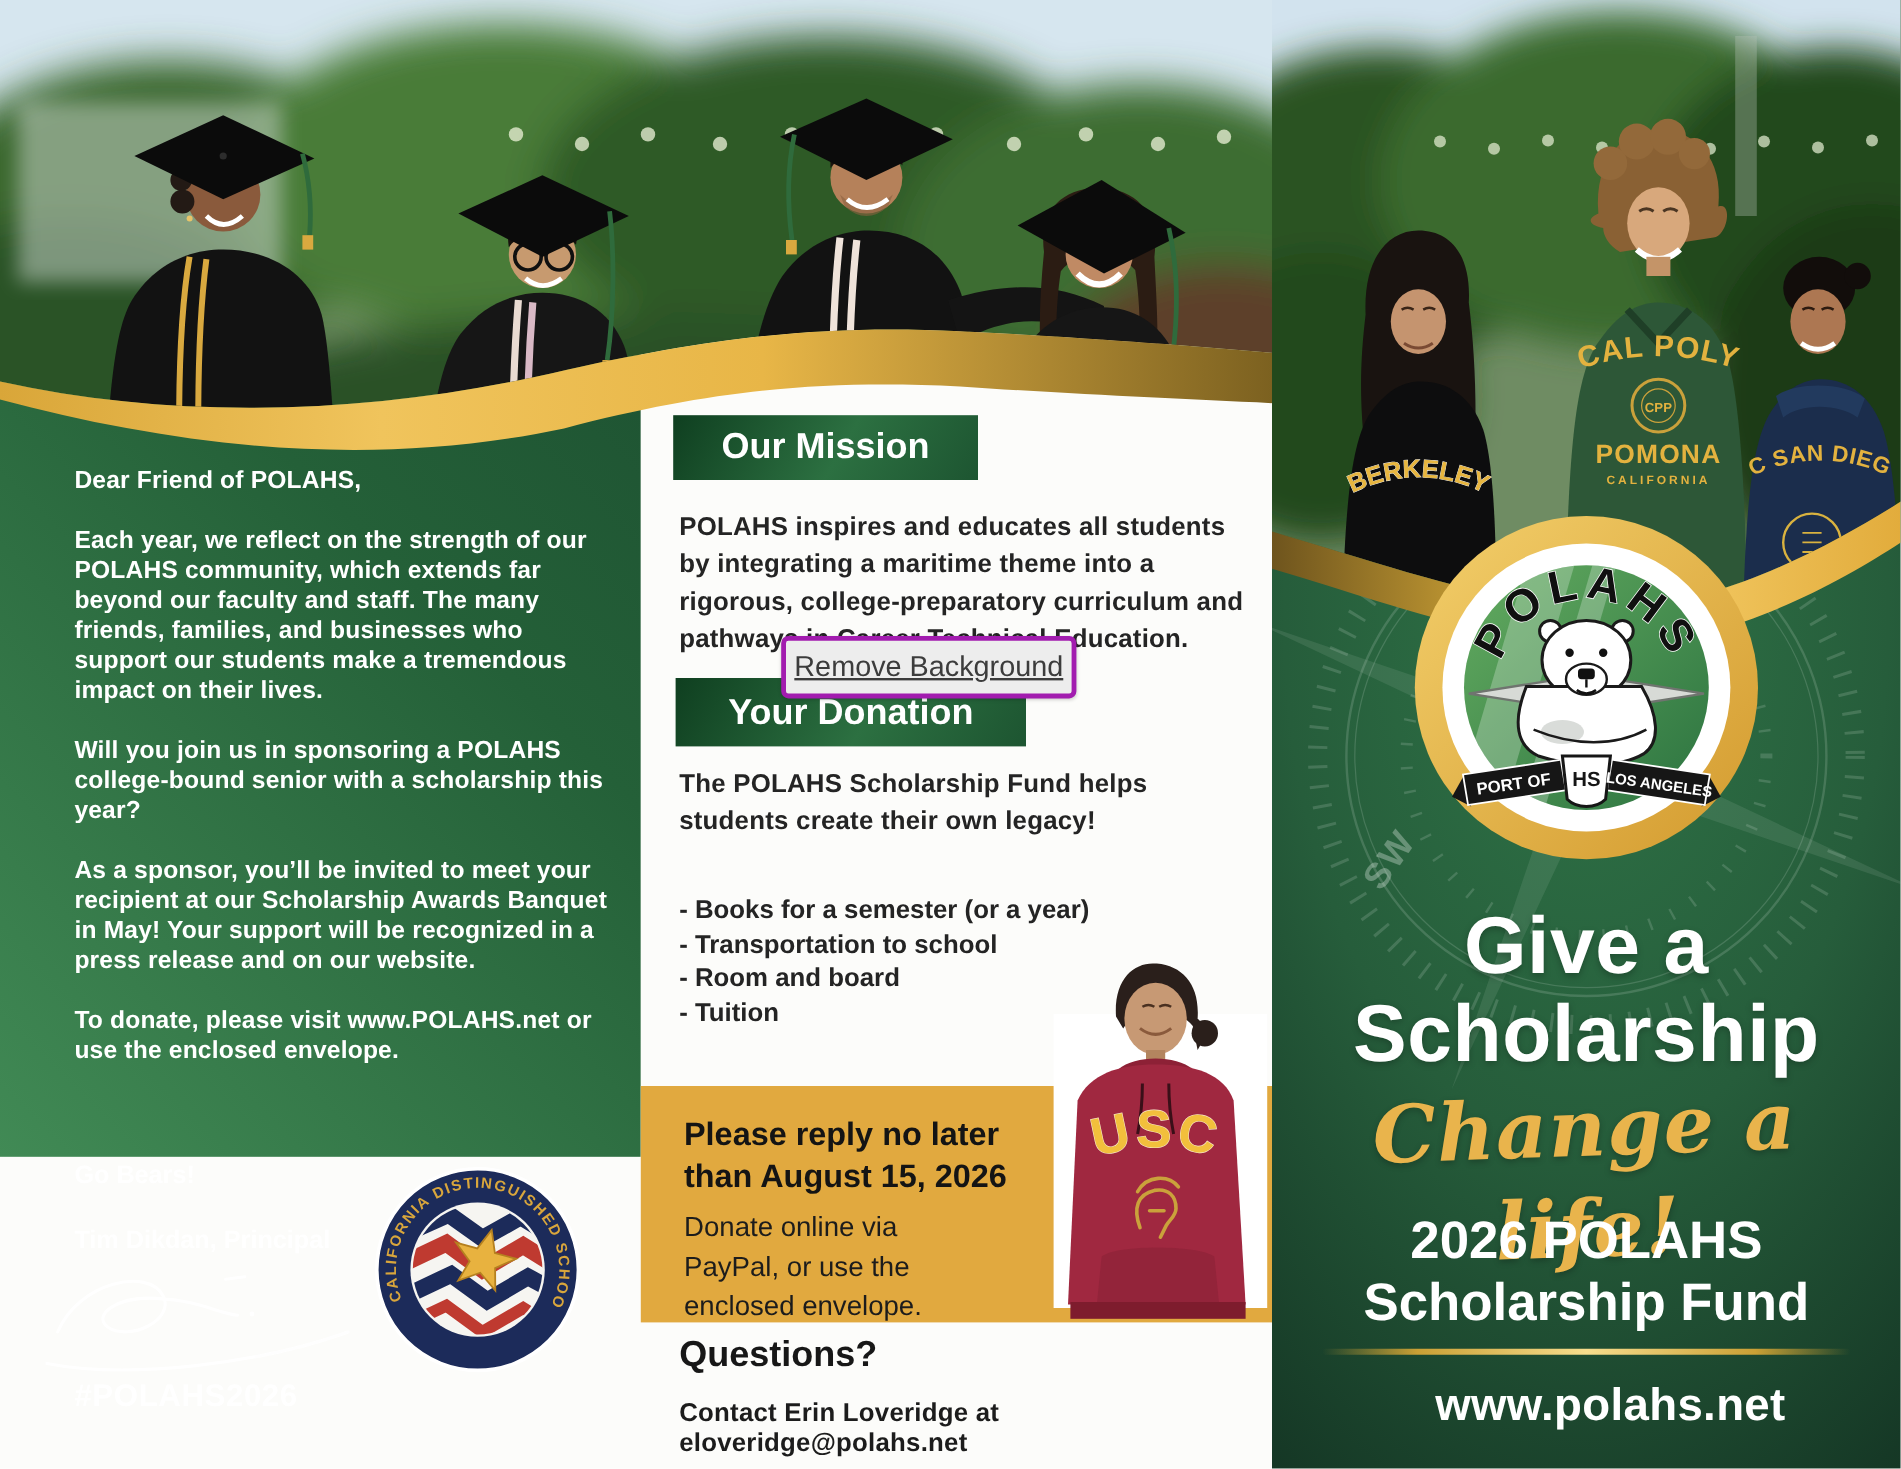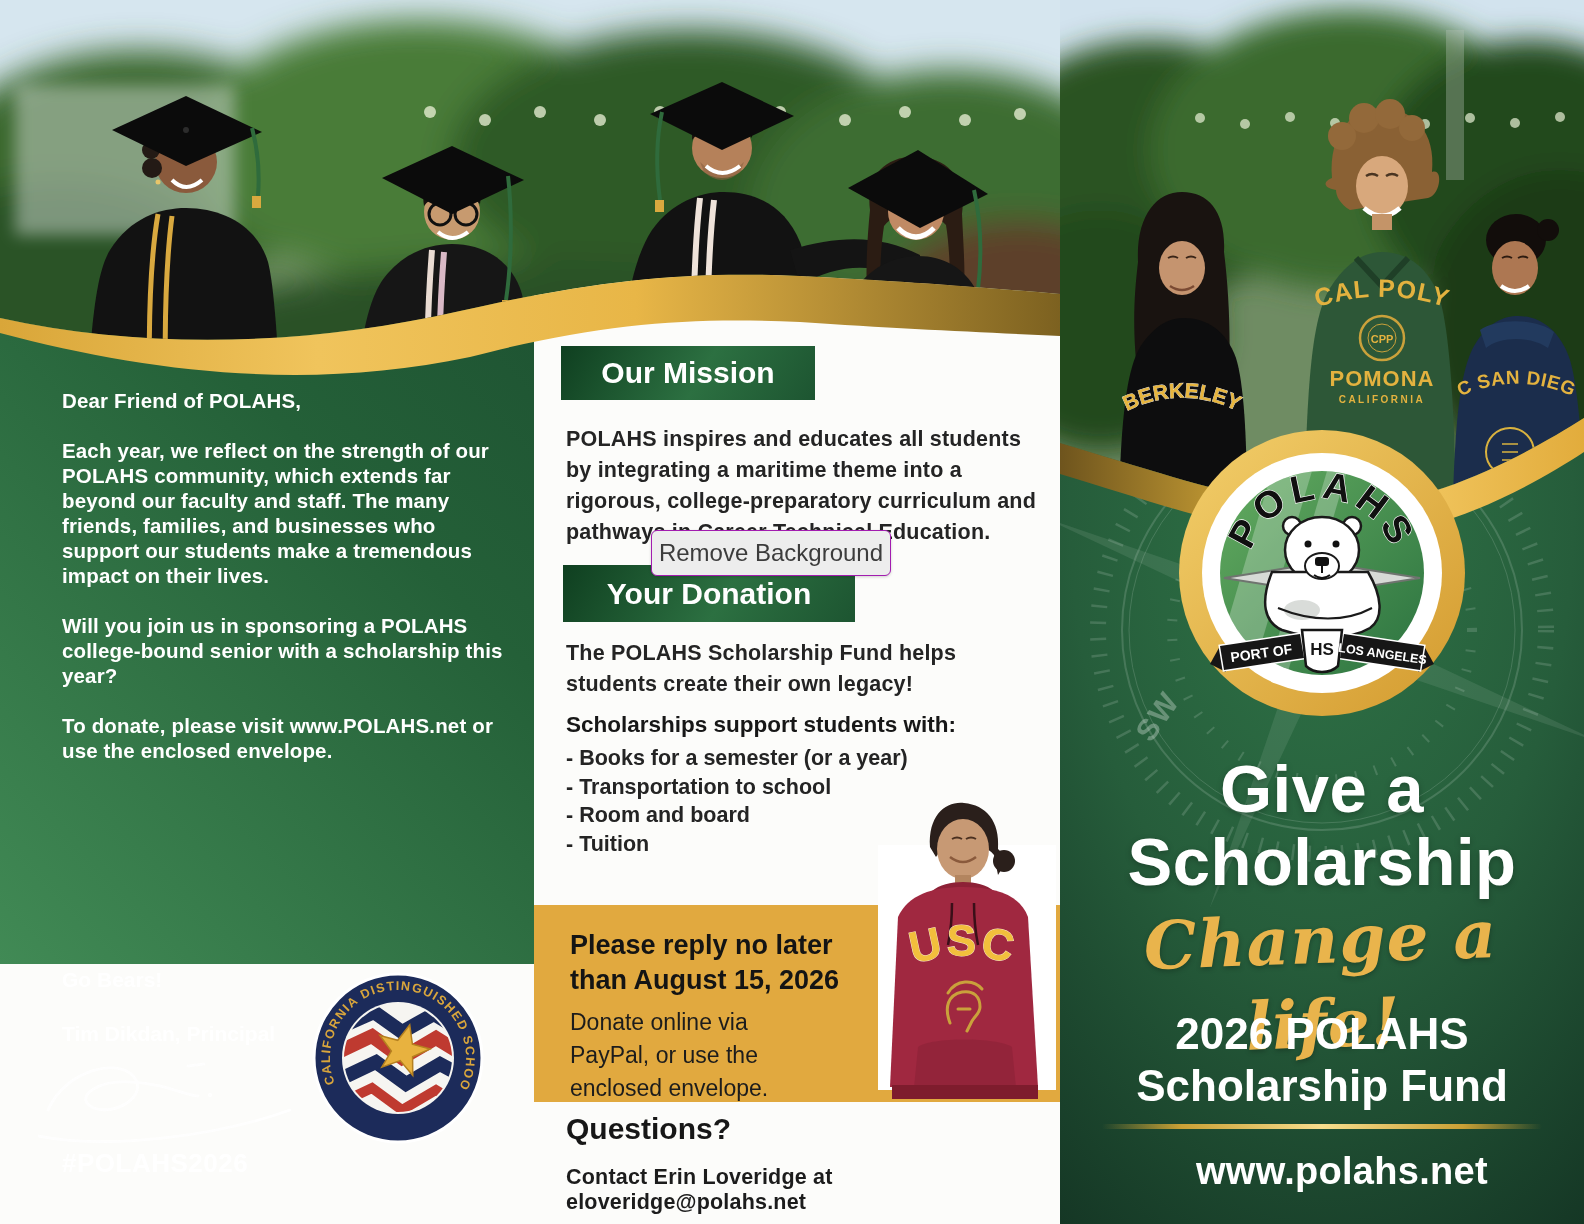--- a/index.html
+++ b/index.html
@@ -29,24 +29,24 @@
   .donation-text{left:32px;top:638px;width:460px;font-size:21.5px;line-height:31px;}
   .support-heading{left:32px;top:712px;width:460px;font-size:22.5px;font-weight:bold;color:#171717;}
   .support-list{left:32px;top:744px;width:460px;font-size:21.5px;line-height:28.5px;color:#242424;font-weight:bold;}
   .gold-box{left:0;top:905px;width:526px;height:197px;background:#e1a93f;}
   .reply-heading{left:36px;top:928px;width:320px;font-size:27px;line-height:35px;font-weight:bold;color:#141414;}
   .reply-text{left:36px;top:1006px;width:250px;font-size:23px;line-height:33px;color:#1c1c1c;}
   .questions-heading{left:32px;top:1112px;font-size:30px;font-weight:bold;color:#171717;}
   .contact-text{left:32px;top:1165px;font-size:21.5px;font-weight:bold;color:#1c1c1c;letter-spacing:.2px;}
   
   .remove-btn{left:117px;top:530px;width:238px;height:44px;z-index:60;
-      background:#ededed;border:1px solid #a21caf;border-radius:6px;
+      background:#ededed;border:4px solid #a21caf;border-radius:6px;
       box-shadow:0 1px 3px rgba(0,0,0,.18);
       display:flex;align-items:center;justify-content:center;
-      font-size:24px;color:#3c3c3c;cursor:pointer;}
+      font-size:24px;color:#3c3c3c;cursor:pointer;text-decoration:underline;}
   
   .headline{left:0;top:752px;width:524px;text-align:center;color:#fff;z-index:5;}
   .headline .big{font-size:67px;line-height:73px;font-weight:bold;letter-spacing:.5px;
       text-shadow:0 2px 6px rgba(0,0,0,.25);}
   .script-line{font-family:"DejaVu Serif",serif;font-style:italic;font-weight:bold;
       font-size:66px;line-height:84px;color:#e9b44c;transform:rotate(-2deg);
       letter-spacing:1px;text-shadow:0 2px 5px rgba(0,0,0,.25);}
   .fund{left:0;top:1008px;width:524px;text-align:center;color:#fff;
       font-size:44px;line-height:52px;font-weight:bold;z-index:5;}
   .divider{left:42px;top:1124px;width:440px;height:5px;border-radius:3px;z-index:5;
@@ -58,20 +58,21 @@
 </head>
 <body>
 
 <div class="page">
 
   <section class="abs left-panel">
     <div class="abs letter">
       <p>Dear Friend of POLAHS,</p>
       <p>Each year, we reflect on the strength of our POLAHS community, which extends far beyond our faculty and staff. The many friends, families, and businesses who support our students make a tremendous impact on their lives.</p>
       <p>Will you join us in sponsoring a POLAHS college-bound senior with a scholarship this year?</p>
+      <p>As a sponsor, you’ll be invited to meet your recipient at our Scholarship Awards Banquet in May! Your support will be recognized in a press release and on our website.</p>
       <p>To donate, please visit www.POLAHS.net or use the enclosed envelope.</p>
     </div>
     <div class="abs closing">Go Bears!</div>
     <div class="abs signatory">Tim Dikdan, Principal</div>
 
     <svg class="abs" style="left:38px;top:1050px;" width="300" height="100" viewBox="0 0 300 100">
       <g fill="none" stroke="#ffffff" stroke-width="2.6" stroke-linecap="round" opacity="0.95">
         <path d="M10,60 C28,18 86,6 98,30 C108,50 70,68 52,56 C38,46 60,30 92,32 C130,34 142,44 160,46"></path>
         <path d="M0,86 C70,100 180,86 252,60"></path>
         <path d="M150,16 L166,14"></path>
@@ -107,21 +108,20 @@
 
   <section class="abs mid-panel">
     <div class="abs green-box mission-box">Our Mission</div>
     <div class="abs body-text mission-text">POLAHS inspires and educates all students by integrating a maritime theme into a rigorous, college-preparatory curriculum and pathways in Career Technical Education.</div>
 
     <div class="abs remove-btn">Remove Background</div>
 
     <div class="abs green-box donation-box">Your Donation</div>
     <div class="abs body-text donation-text">The POLAHS Scholarship Fund helps students create their own legacy!</div>
 
-    <div class="abs support-heading">Scholarships support students with:</div>
     <div class="abs support-list">
       <div>- Books for a semester (or a year)</div>
       <div>- Transportation to school</div>
       <div>- Room and board</div>
       <div>- Tuition</div>
     </div>
 
     <div class="abs gold-box"></div>
     <div class="abs reply-heading">Please reply no later than August 15, 2026</div>
     <div class="abs reply-text">Donate online via PayPal, or use the enclosed envelope.</div>

